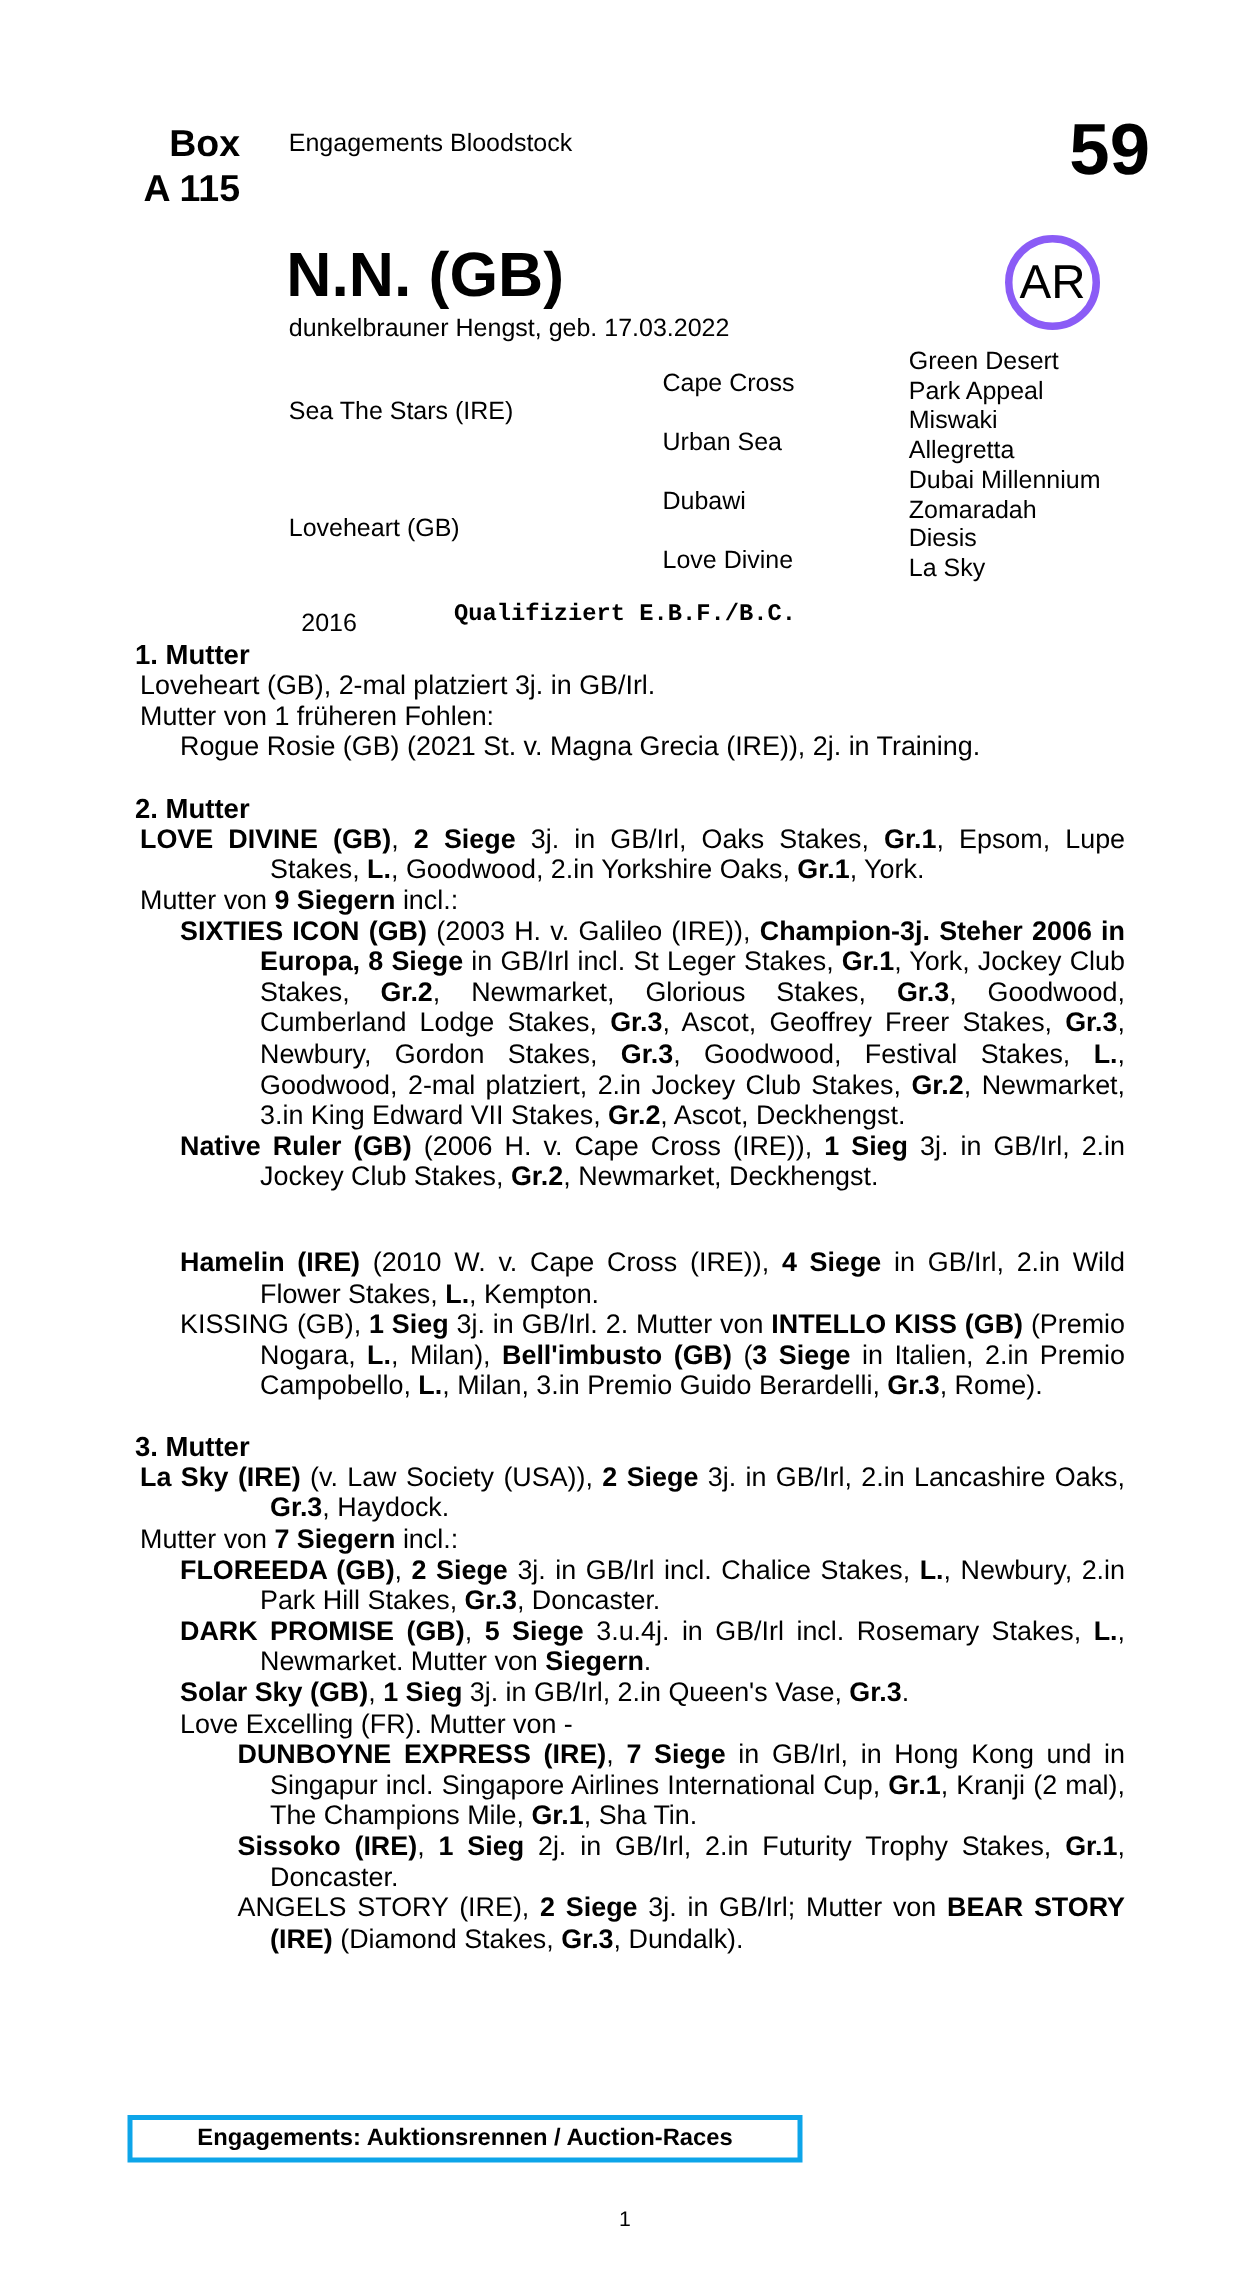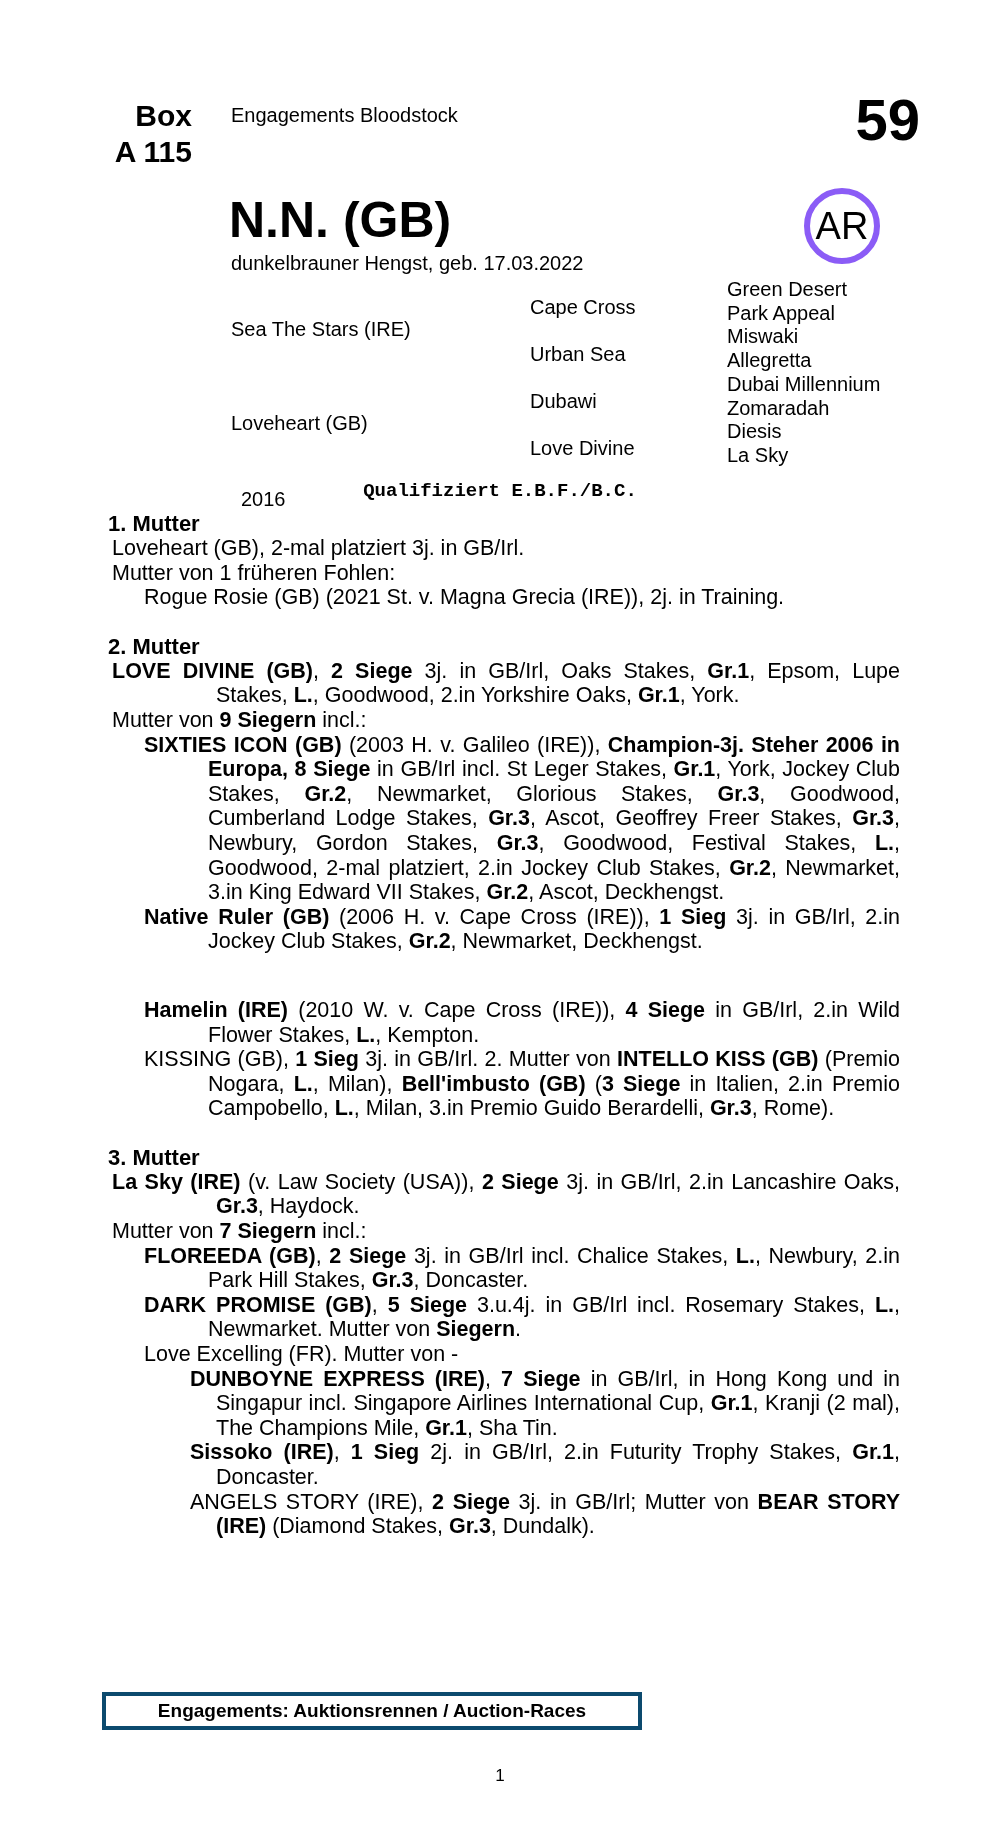--- a/index.html
+++ b/index.html
@@ -26,21 +26,21 @@
     #ped-gp { left: 727px; top: 278px; font-size: 20px; line-height: 23.7px; }
     #qualified { left: 0; width: 1000px; top: 480px; text-align: center; font-weight: bold; font-size: 19px; font-family: Liberation Mono, monospace; }
 
     #body-text { left: 108px; top: 511px; width: 792px; font-size: 21.5px; line-height: 24.6px; }
     .sec-title { font-weight: bold; font-size: 22px; line-height: 25px; }
     .para { text-align: justify; }
     .gap { height: 24px; }
     .b { font-weight: bold; }
 
     #engagements {
-      left: 102px; top: 1692px; width: 540px; height: 38px; border: 4px solid #0c4a6e; box-sizing: border-box;
+      left: 102px; top: 1692px; width: 540px; height: 38px; border: 4px solid #0ea5e9; box-sizing: border-box;
       display: flex; align-items: center; justify-content: center; font-weight: bold; font-size: 19px;
     }
     #page-number { left: 0; width: 1000px; top: 1766px; text-align: center; font-size: 17px; }
   </style>
 </head>
 <body>
 
 <div class="abs" id="box-label">
   <div>Box</div>
   <div>A 115</div>
@@ -87,20 +87,21 @@
     <div class="para" style="padding-left: 100px; text-indent: -64px;"><span class="b">SIXTIES ICON (GB)</span><span> (2003 H. v. Galileo (IRE)), </span><span class="b">Champion-3j. Steher 2006 in Europa, 8 Siege</span><span> in GB/Irl incl. St Leger Stakes, </span><span class="b">Gr.1</span><span>, York, Jockey Club Stakes, </span><span class="b">Gr.2</span><span>, Newmarket, Glorious Stakes, </span><span class="b">Gr.3</span><span>, Goodwood, Cumberland Lodge Stakes, </span><span class="b">Gr.3</span><span>, Ascot, Geoffrey Freer Stakes, </span><span class="b">Gr.3</span><span>, Newbury, Gordon Stakes, </span><span class="b">Gr.3</span><span>, Goodwood, Festival Stakes, </span><span class="b">L.</span><span>, Goodwood, 2-mal platziert, 2.in Jockey Club Stakes, </span><span class="b">Gr.2</span><span>, Newmarket, 3.in King Edward VII Stakes, </span><span class="b">Gr.2</span><span>, Ascot, Deckhengst.</span></div>
     <div class="para" style="padding-left: 100px; text-indent: -64px;"><span class="b">Native Ruler (GB)</span><span> (2006 H. v. Cape Cross (IRE)), </span><span class="b">1 Sieg</span><span> 3j. in GB/Irl, 2.in Jockey Club Stakes, </span><span class="b">Gr.2</span><span>, Newmarket, Deckhengst.</span></div>
     <div class="para" style="padding-left: 100px; text-indent: -64px; margin-top: 44px;"><span class="b">Hamelin (IRE)</span><span> (2010 W. v. Cape Cross (IRE)), </span><span class="b">4 Siege</span><span> in GB/Irl, 2.in Wild Flower Stakes, </span><span class="b">L.</span><span>, Kempton.</span></div>
     <div class="para" style="padding-left: 100px; text-indent: -64px;"><span>KISSING (GB), </span><span class="b">1 Sieg</span><span> 3j. in GB/Irl. 2. Mutter von </span><span class="b">INTELLO KISS (GB)</span><span> (Premio Nogara, </span><span class="b">L.</span><span>, Milan), </span><span class="b">Bell'imbusto (GB)</span><span> (</span><span class="b">3 Siege</span><span> in Italien, 2.in Premio Campobello, </span><span class="b">L.</span><span>, Milan, 3.in Premio Guido Berardelli, </span><span class="b">Gr.3</span><span>, Rome).</span></div>
     <div class="gap"></div>
     <div class="sec-title">3. Mutter</div>
     <div class="para" style="padding-left: 108px; text-indent: -104px;"><span class="b">La Sky (IRE)</span><span> (v. Law Society (USA)), </span><span class="b">2 Siege</span><span> 3j. in GB/Irl, 2.in Lancashire Oaks, </span><span class="b">Gr.3</span><span>, Haydock.</span></div>
     <div class="para" style="padding-left: 4px; text-indent: 0px;"><span>Mutter von </span><span class="b">7 Siegern</span><span> incl.:</span></div>
     <div class="para" style="padding-left: 100px; text-indent: -64px;"><span class="b">FLOREEDA (GB)</span><span>, </span><span class="b">2 Siege</span><span> 3j. in GB/Irl incl. Chalice Stakes, </span><span class="b">L.</span><span>, Newbury, 2.in Park Hill Stakes, </span><span class="b">Gr.3</span><span>, Doncaster.</span></div>
     <div class="para" style="padding-left: 100px; text-indent: -64px;"><span class="b">DARK PROMISE (GB)</span><span>, </span><span class="b">5 Siege</span><span> 3.u.4j. in GB/Irl incl. Rosemary Stakes, </span><span class="b">L.</span><span>, Newmarket. Mutter von </span><span class="b">Siegern</span><span>.</span></div>
+    <div class="para" style="padding-left: 100px; text-indent: -64px;"><span class="b">Solar Sky (GB)</span><span>, </span><span class="b">1 Sieg</span><span> 3j. in GB/Irl, 2.in Queen's Vase, </span><span class="b">Gr.3</span><span>.</span></div>
     <div class="para" style="padding-left: 36px; text-indent: 0px;"><span>Love Excelling (FR). Mutter von -</span></div>
     <div class="para" style="padding-left: 108px; text-indent: -26px;"><span class="b">DUNBOYNE EXPRESS (IRE)</span><span>, </span><span class="b">7 Siege</span><span> in GB/Irl, in Hong Kong und in Singapur incl. Singapore Airlines International Cup, </span><span class="b">Gr.1</span><span>, Kranji (2 mal), The Champions Mile, </span><span class="b">Gr.1</span><span>, Sha Tin.</span></div>
     <div class="para" style="padding-left: 108px; text-indent: -26px;"><span class="b">Sissoko (IRE)</span><span>, </span><span class="b">1 Sieg</span><span> 2j. in GB/Irl, 2.in Futurity Trophy Stakes, </span><span class="b">Gr.1</span><span>, Doncaster.</span></div>
     <div class="para" style="padding-left: 108px; text-indent: -26px;"><span>ANGELS STORY (IRE), </span><span class="b">2 Siege</span><span> 3j. in GB/Irl; Mutter von </span><span class="b">BEAR STORY (IRE)</span><span> (Diamond Stakes, </span><span class="b">Gr.3</span><span>, Dundalk).</span></div>
   </div>
 
 <div class="abs" id="engagements">
     <span>Engagements: Auktionsrennen / Auction-Races</span>
   </div>
 <div class="abs" id="page-number">1</div>

